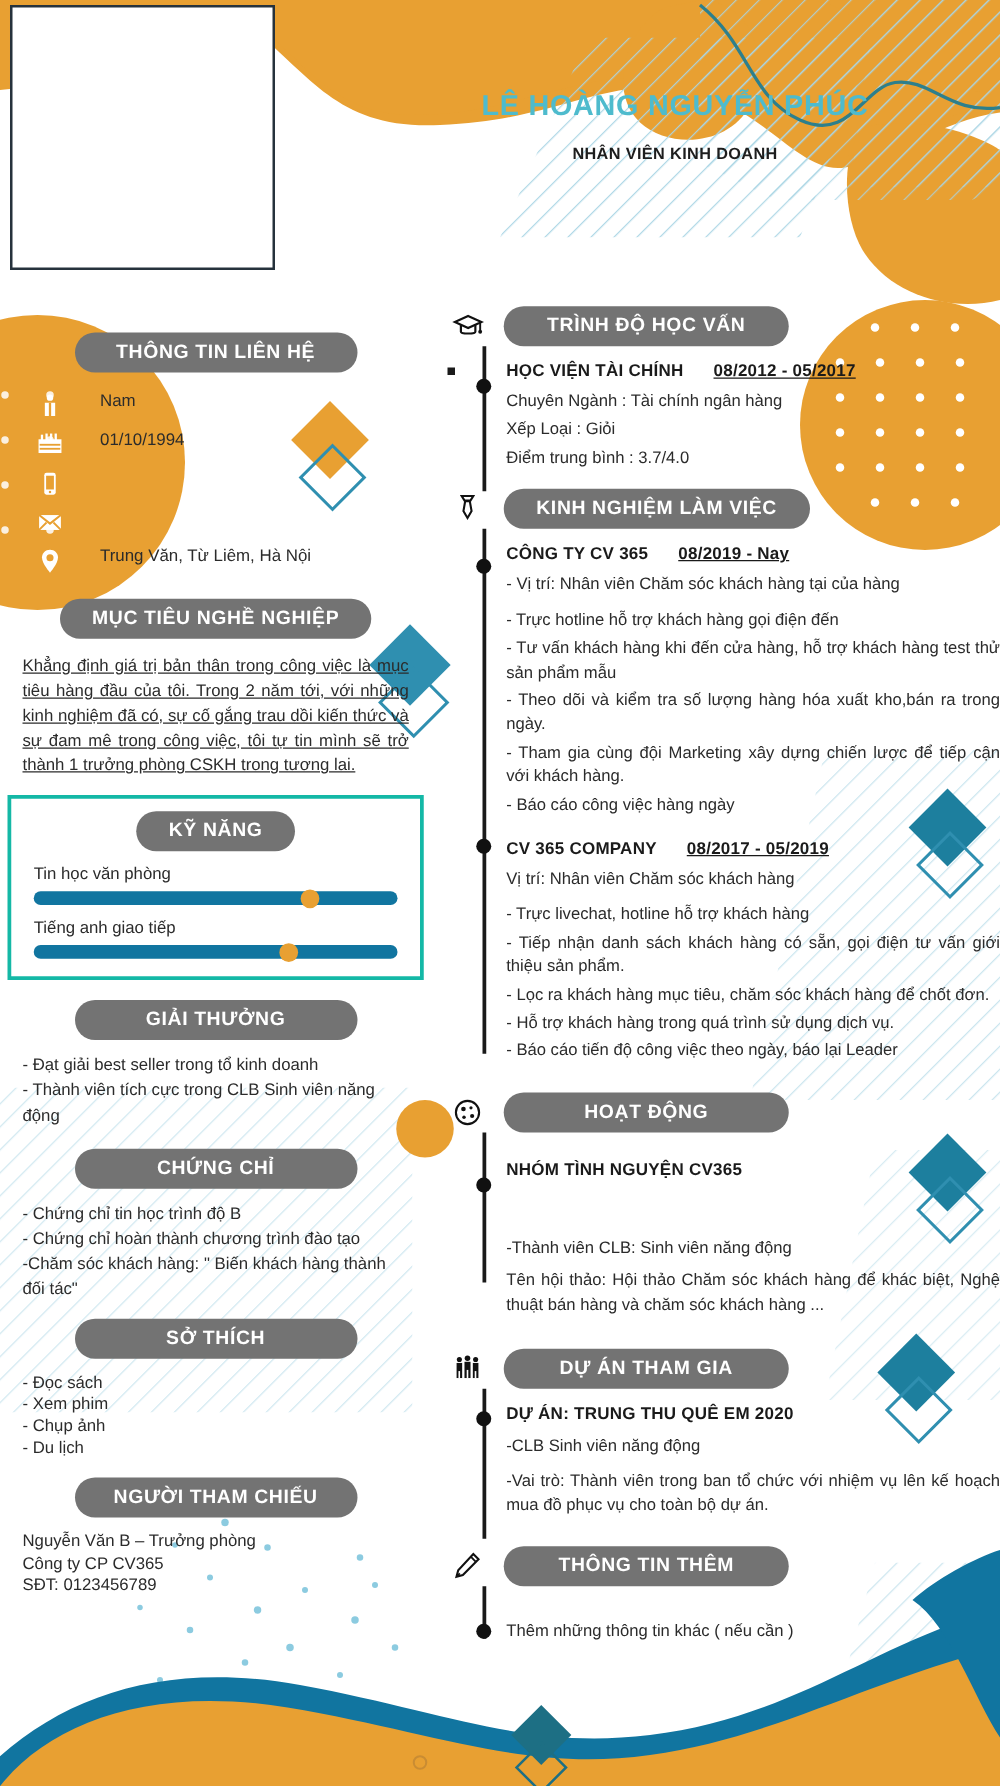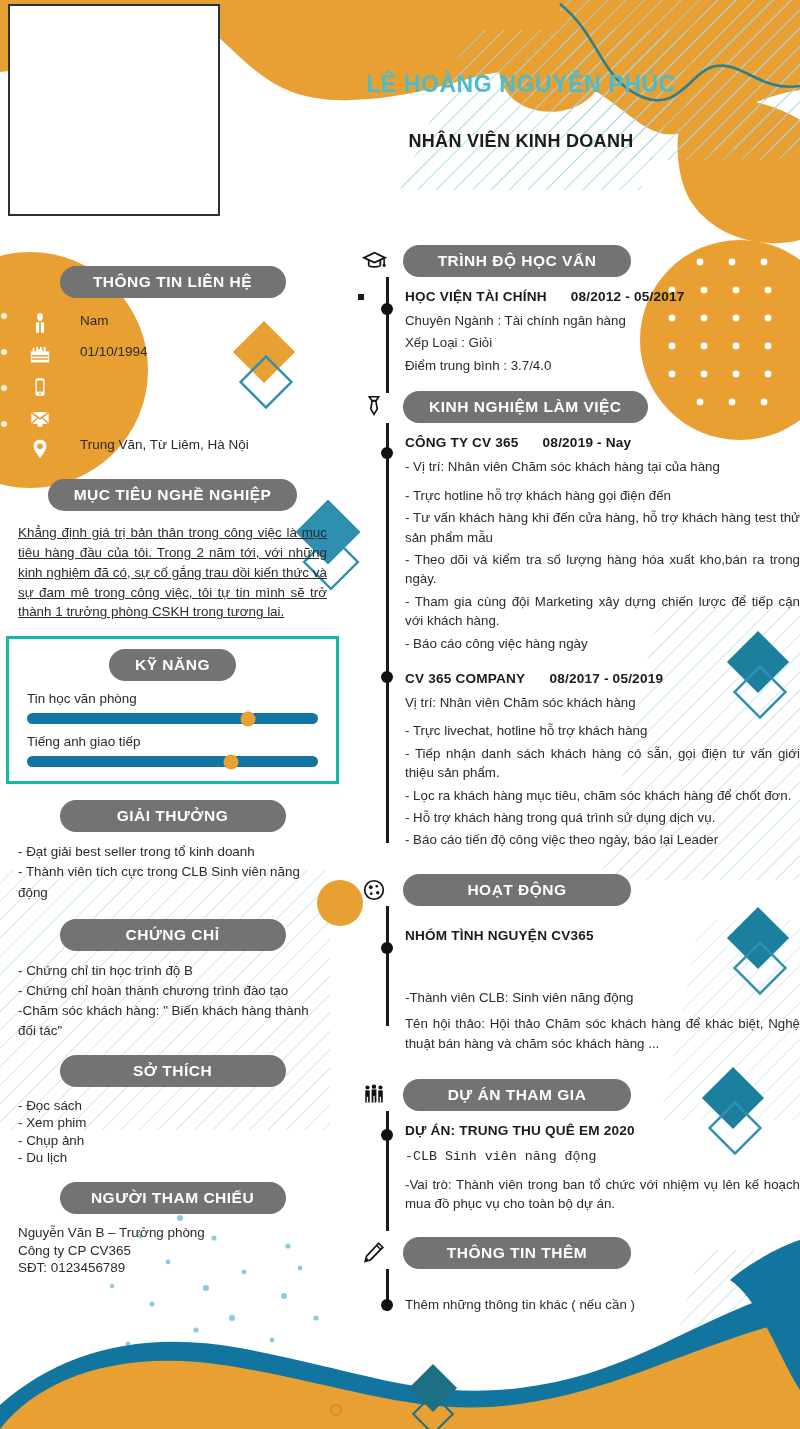--- a/index.html
+++ b/index.html
@@ -16,27 +16,27 @@
   .deco { position:absolute; inset:0; pointer-events:none; }
   .deco svg { position:absolute; top:0; left:0; }
 
   
   .photo-box {
     position:absolute; left:8px; top:4px; width:212px; height:212px;
     background:#ffffff; border:2px solid #26323c; z-index:6;
   }
 
   
-  .header { position:absolute; left:311px; top:72px; width:420px; z-index:5; text-align:center; }
+  .header { position:absolute; left:330px; top:72px; width:420px; z-index:5; text-align:center; }
   .cand-name {
     font-size:23px; font-weight:bold; letter-spacing:.6px;
     color:#4ebbcd; line-height:1.1; white-space:nowrap;
   }
   .cand-title {
-    margin-top:34px; font-size:18px; font-weight:bold; letter-spacing:.3px;
+    margin-top:18px; font-size:13px; font-weight:bold; letter-spacing:.3px;
     color:#1d1d1d;
   }
 
   
   .pill {
     display:inline-block; background:#737373; color:#fff;
     border-radius:22px; padding:7px 26px 8px;
     font-size:15.5px; font-weight:bold; letter-spacing:.5px;
     text-align:center; line-height:1.1;
   }
@@ -93,21 +93,21 @@
   .tl-dot {
     position:absolute; left:-4.6px; width:12px; height:12px; border-radius:50%;
     background:#111;
   }
   .rbody { padding:10px 0 0 2px; }
   .entry-head {
     display:flex; gap:24px; font-size:13.6px; font-weight:bold; color:#1a1a1a;
     margin-bottom:7px; letter-spacing:.2px;
   }
   .entry-head .org { white-space:nowrap; }
-  .entry-head .dates { white-space:nowrap; }
+  .entry-head .dates { white-space:nowrap;text-decoration:underline; }
   .rtext { font-size:13.3px; line-height:1.46; color:#2b2b2b; }
   .rtext p { margin:0 0 3px; }
   .rtext p.j { text-align:justify; }
   .rtext p.gap { margin-bottom:9px; }
 </style>
 </head>
 <body>
 
 <div class="page">
 
@@ -545,21 +545,21 @@
         <span class="pill">DỰ ÁN THAM GIA</span>
       </div>
       <div class="timeline" style="top:32px;height:120px;">
         <span class="tl-dot" style="top:18px;"></span>
       </div>
       <div class="rbody">
         <div class="entry-head" style="margin-bottom:9px;">
           <span class="org">DỰ ÁN: TRUNG THU QUÊ EM 2020</span>
         </div>
         <div class="rtext">
-          <p style="margin-bottom:8px;font-family:Liberation Mono, monospace;">-CLB Sinh viên năng động</p>
+          <p style="margin-bottom:8px;">-CLB Sinh viên năng động</p>
           <p class="j">-Vai trò: Thành viên trong ban tổ chức với nhiệm vụ lên kế hoạch mua đồ phục vụ cho toàn bộ dự án.</p>
         </div>
       </div>
     </div>
 
     <div class="rsec" style="margin-top:24px;">
       <div class="rhead">
         <span class="ricon">
           <svg viewBox="0 0 28 28" width="26" height="26">
             <path d="M19 3.5 L23.5 8 L10 21.5 L4.5 23 L6 17.5 Z" fill="none" stroke="#111" stroke-width="1.8"></path>

